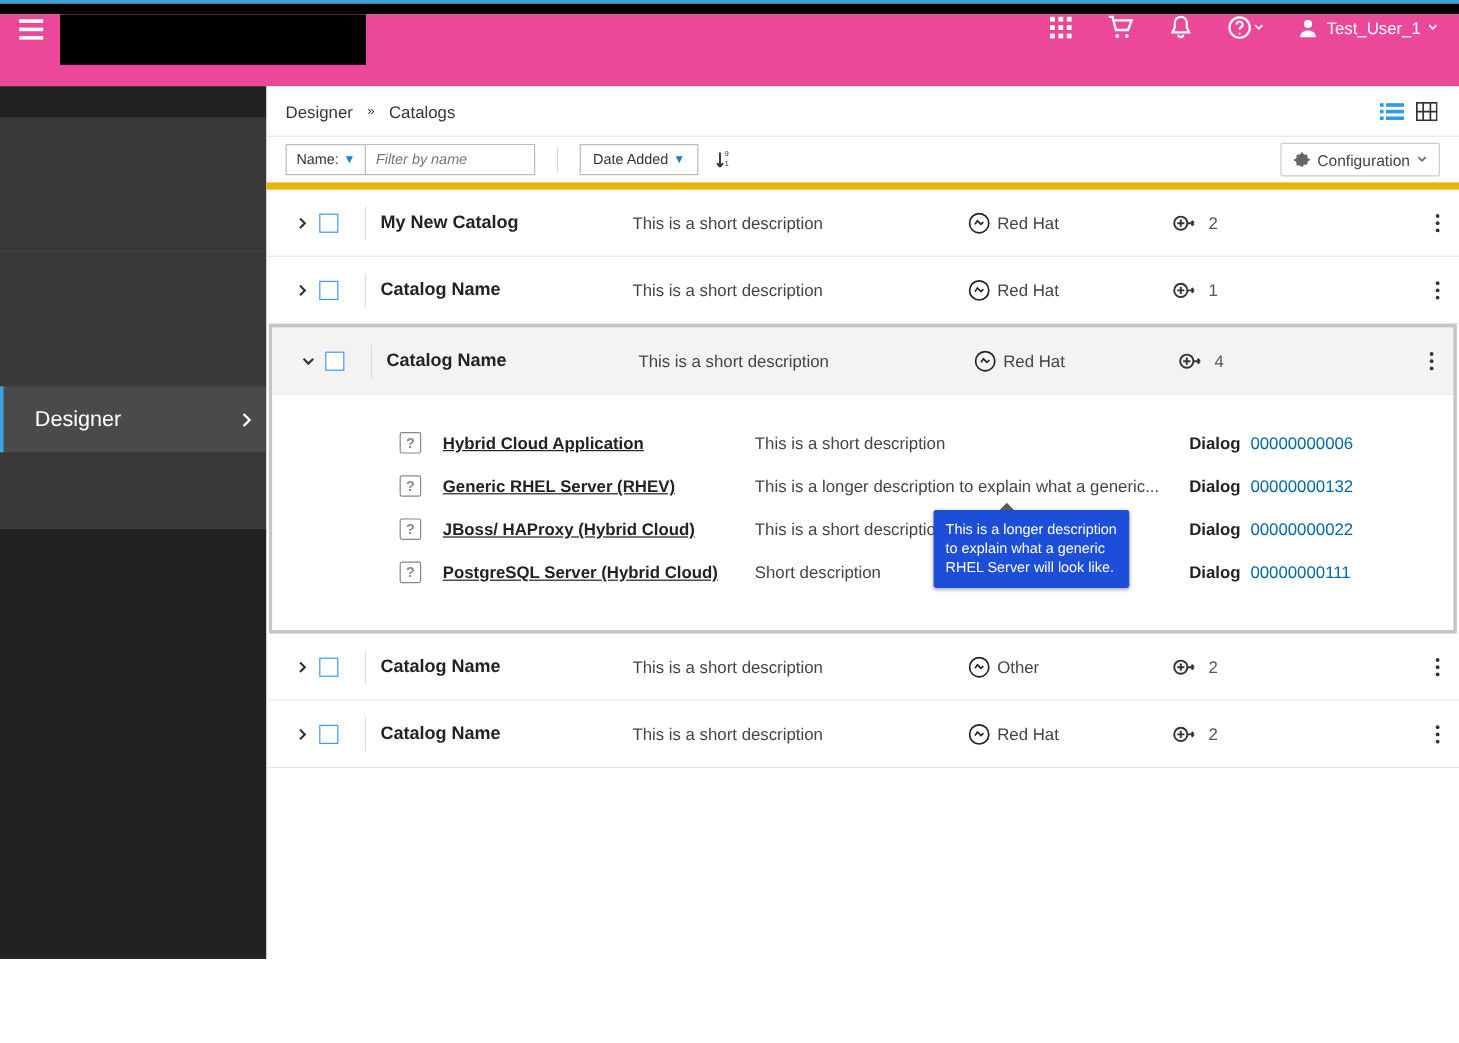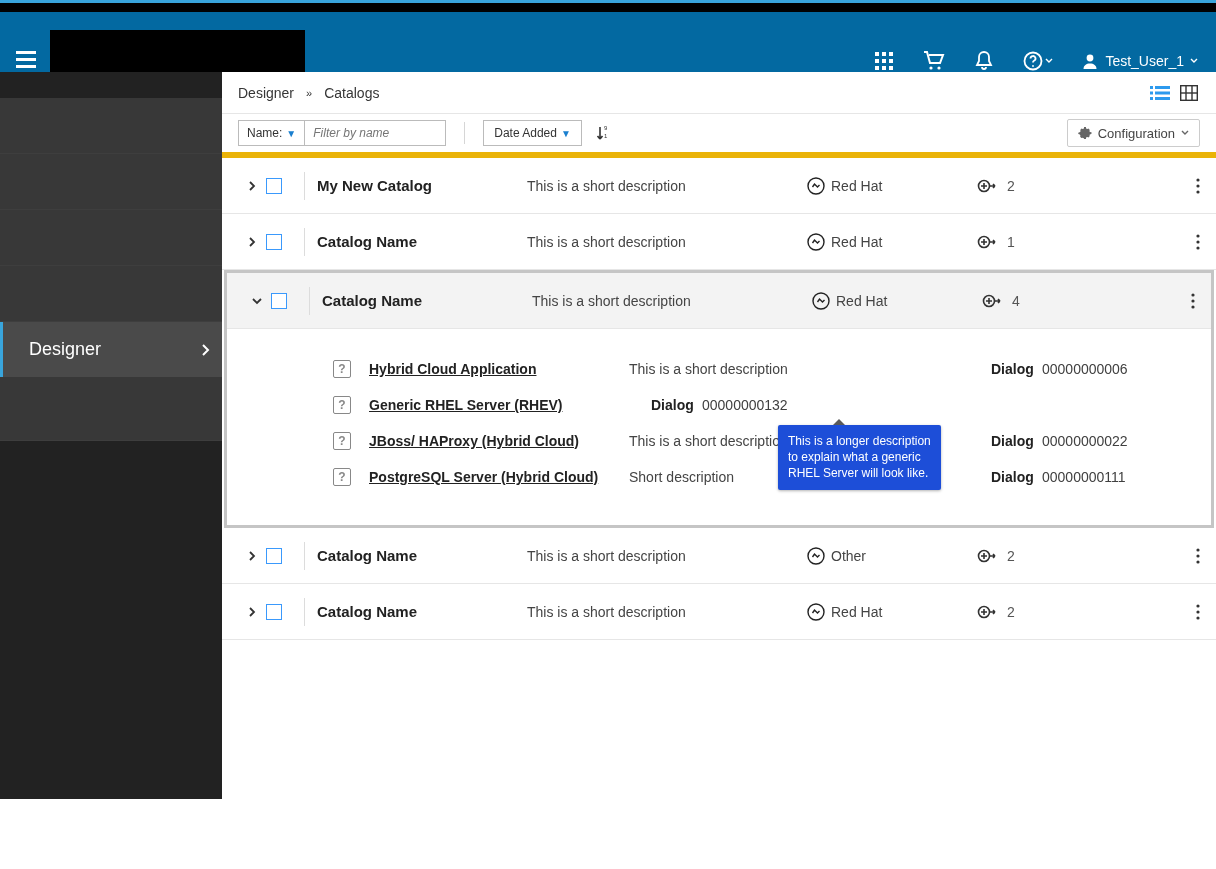--- a/index.html
+++ b/index.html
@@ -11,23 +11,23 @@
     height: 869px;
     background: #fff;
     position: relative;
   }
   .top-accent { height: 3px; background: #39a5dc; }
   .black-band { height: 9px; background: #010101; }
 
   
   .header {
     height: 60px;
-    background: #0369a1;
+    background: #ec4899;
     display: flex;
-    align-items: flex-end;
+    align-items: flex-start;
     color: #fff;
     padding: 0 18px 0 12px;
   }
   .hamburger-btn { display:flex; flex-direction:column; gap:4px; cursor:pointer; padding:4px; }
   .hamburger-btn span { width:20px; height:3px; background:#fff; }
   .logo-block { width: 255px; height: 42px; margin-left: 10px; background:#000; }
   .header-spacer { flex:1; }
   .header-icons { display:flex; align-items:center; gap:28px; }
   .hicon { width:22px; height:22px; cursor:pointer; display:flex; align-items:center; justify-content:center; }
   .user-box { display:flex; align-items:center; gap:6px; cursor:pointer; font-size:14px; }
@@ -187,21 +187,21 @@
     font-size:12px;
     font-weight:700;
     display:flex;
     align-items:center;
     justify-content:center;
     margin-right:18px;
   }
   .sub-name { width:260px; font-weight:700; color:#222;text-decoration:underline; }
   .sub-desc { width:340px; color:#444; white-space:nowrap; overflow:hidden; text-overflow:ellipsis; }
   .sub-dlg-l { width:73px; font-weight:700; color:#222;padding-left:22px; }
-  .sub-dlg-v { color:#404040; }
+  .sub-dlg-v { color:#0369a1; }
 
   
   .tooltip {
     position:absolute;
     left:778px;
     top:425px;
     width:163px;
     background:#1d4ed8;
     color:#fff;
     font-size:12px;
@@ -478,20 +478,21 @@
           <div class="sub-row">
             <div class="sub-icon">?</div>
             <div class="sub-name">Hybrid Cloud Application</div>
             <div class="sub-desc">This is a short description</div>
             <div class="sub-dlg-l">Dialog</div>
             <div class="sub-dlg-v">00000000006</div>
           </div>
           <div class="sub-row">
             <div class="sub-icon">?</div>
             <div class="sub-name">Generic RHEL Server (RHEV)</div>
+            <div class="sub-desc">This is a longer description to explain what a generic...</div>
             <div class="sub-dlg-l">Dialog</div>
             <div class="sub-dlg-v">00000000132</div>
           </div>
           <div class="sub-row">
             <div class="sub-icon">?</div>
             <div class="sub-name">JBoss/ HAProxy (Hybrid Cloud)</div>
             <div class="sub-desc">This is a short description</div>
             <div class="sub-dlg-l">Dialog</div>
             <div class="sub-dlg-v">00000000022</div>
           </div>

